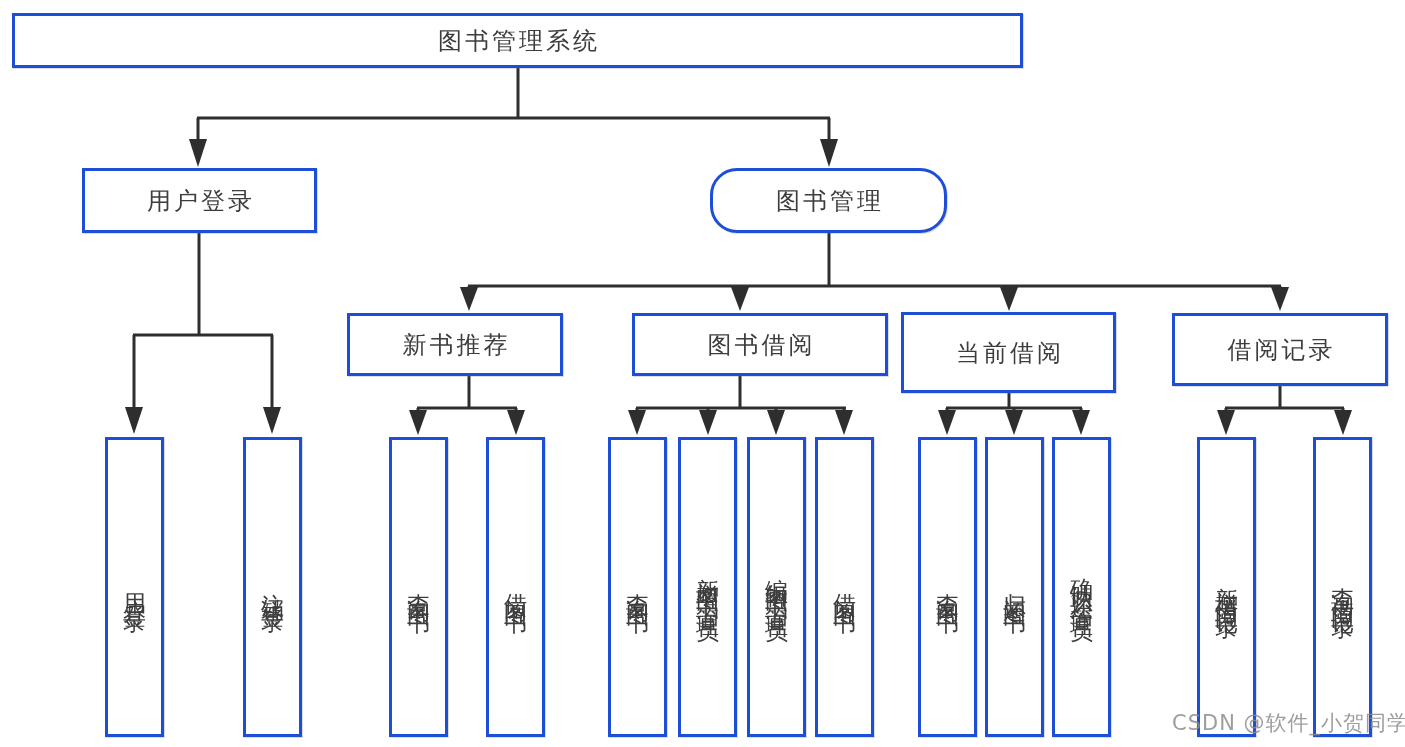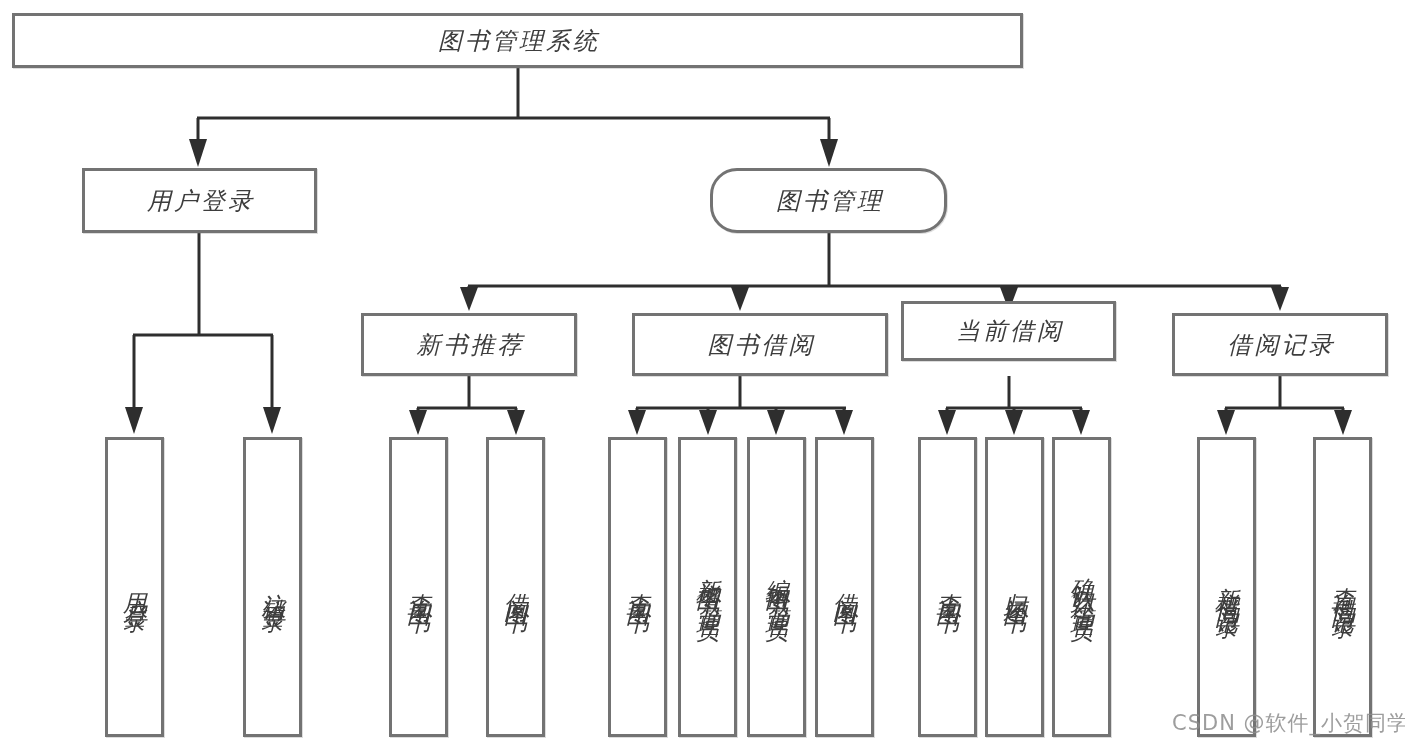--- a/index.html
+++ b/index.html
@@ -8,26 +8,25 @@
   body {
     font-family: "DejaVu Sans", "Liberation Sans", sans-serif;
     width: 1405px; height: 747px;
     position: relative; overflow: hidden;
   }
   .stage { position: absolute; left: 0; top: 0; width: 1405px; height: 747px; }
   svg.connectors { position: absolute; left: 0; top: 0; width: 1405px; height: 747px; z-index: 1; }
   .node {
     position: absolute;
     background: #ffffff;
-    border: 3px solid #737373;
+    border: 3px solid #1d4ed8;
     color: #3d3d3d;
     z-index: 2;
     display: flex; align-items: center; justify-content: center;
     box-shadow: 1px 1px 0 rgba(120,120,120,0.25);
-    font-style: italic;
   }
   .node.h { font-size: 24px; letter-spacing: 3px; text-indent: 3px; }
   .node.leaf {
     width: 59px; height: 300px; top: 437px;
     display: block;
     writing-mode: vertical-rl;
     text-orientation: mixed;
     text-align: center;
     line-height: 53px;
     font-size: 23px;
@@ -122,24 +121,24 @@
       <line x1="1343" y1="408" x2="1343" y2="412"></line>
       <polygon points="1334,410 1352,410 1343,435" fill="#2e2e2e" stroke="none"></polygon>
     </g>
   </svg>
 
   <div class="node h" style="left:12px; top:13px; width:1011px; height:55px;">图书管理系统</div>
 
   <div class="node h" style="left:82px; top:168px; width:235px; height:65px;">用户登录</div>
   <div class="node h" style="left:710px; top:168px; width:237px; height:65px;border-radius:27px;">图书管理</div>
 
-  <div class="node h" style="left:361px; top:313px; width:216px; height:63px;">新书推荐</div>
+  <div class="node h" style="left:347px; top:313px; width:216px; height:63px;">新书推荐</div>
   <div class="node h" style="left:632px; top:313px; width:256px; height:63px;">图书借阅</div>
-  <div class="node h" style="left:901px; top:301px; width:215px; height:60px;">当前借阅</div>
-  <div class="node h" style="left:1172px; top:313px; width:216px; height:63px;">借阅记录</div>
+  <div class="node h" style="left:901px; top:312px; width:215px; height:81px;">当前借阅</div>
+  <div class="node h" style="left:1172px; top:313px; width:216px; height:73px;">借阅记录</div>
 
   <div class="node leaf" style="left:105px;">用户登录</div>
   <div class="node leaf" style="left:243px;">注销登录</div>
 
   <div class="node leaf" style="left:389px;">查询图书</div>
   <div class="node leaf" style="left:486px;">借阅图书</div>
 
   <div class="node leaf" style="left:608px;">查询图书</div>
   <div class="node leaf" style="left:678px;">新增图书（管理员）</div>
   <div class="node leaf" style="left:747px;">编辑图书（管理员）</div>

